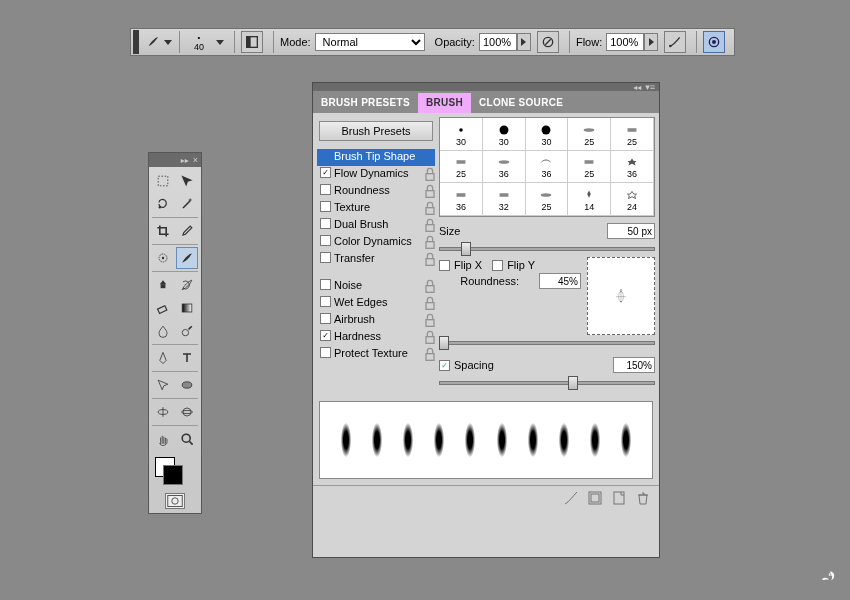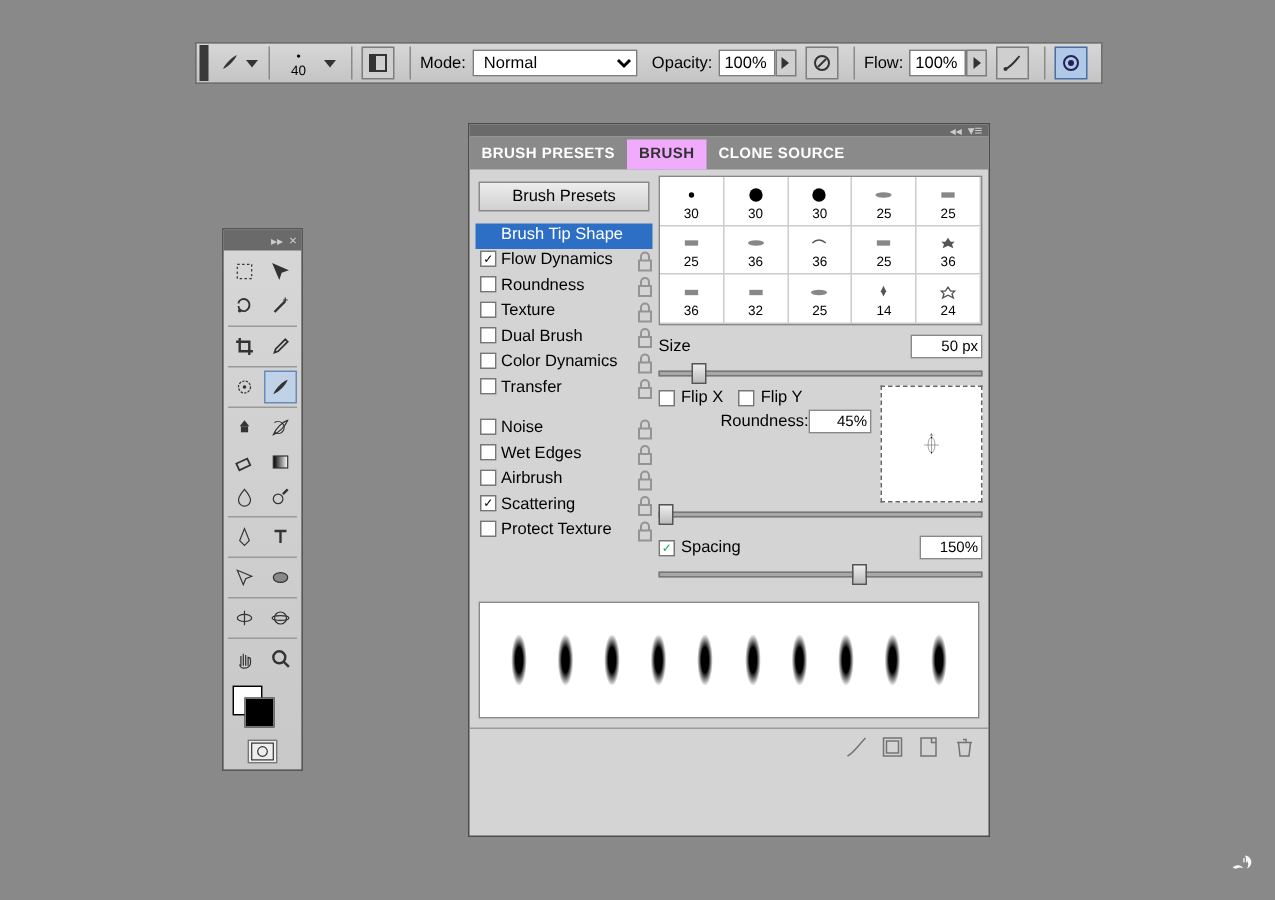--- a/index.html
+++ b/index.html
@@ -498,21 +498,21 @@
             <div class="option-row">
               <span class="cb"></span>
               <span>Airbrush</span>
               <span class="lock"><svg viewBox="0 0 12 12">
                   <rect x="3" y="5" width="6" height="5" fill="none" stroke="#555"></rect>
                   <path d="M4 5V3a2 2 0 0 1 4 0v2" fill="none" stroke="#555"></path>
                 </svg></span>
             </div>
             <div class="option-row">
               <span class="cb">✓</span>
-              <span>Scattering</span>
+              <span>Hardness</span>
               <span class="lock"><svg viewBox="0 0 12 12">
                   <rect x="3" y="5" width="6" height="5" fill="none" stroke="#555"></rect>
                   <path d="M4 5V3a2 2 0 0 1 4 0v2" fill="none" stroke="#555"></path>
                 </svg></span>
             </div>
             <div class="option-row">
               <span class="cb"></span>
               <span>Protect Texture</span>
               <span class="lock"><svg viewBox="0 0 12 12">
                   <rect x="3" y="5" width="6" height="5" fill="none" stroke="#555"></rect>
@@ -655,21 +655,21 @@
           </div>
 
         <div style="display:flex;gap:6px">
           <div style="flex:1">
             <div class="field-row">
               <span class="cb" style="width:11px;height:11px;border:1px solid #777;background:#fff"></span>
               <span>Flip X</span>
               <span class="cb" style="width:11px;height:11px;border:1px solid #777;background:#fff;margin-left:6px"></span>
               <span>Flip Y</span>
             </div>
-            <div class="field-row" style="justify-content:flex-end;gap:0">
+            <div class="field-row" style="justify-content:flex-end;gap:20px">
               <span>Roundness:</span>
               <input class="num-field" value="45%" style="">
             </div>
           </div>
           <div class="angle-prev">
             <svg viewBox="0 0 60 70" width="56" height="68">
               <line x1="30" y1="6" x2="30" y2="64" stroke="#000"></line>
               <polyline points="26,12 30,4 34,12" fill="none" stroke="#000"></polyline>
               <line x1="8" y1="38" x2="52" y2="38" stroke="#000"></line>
               <ellipse cx="30" cy="38" rx="10" ry="22" fill="none" stroke="#000"></ellipse>

